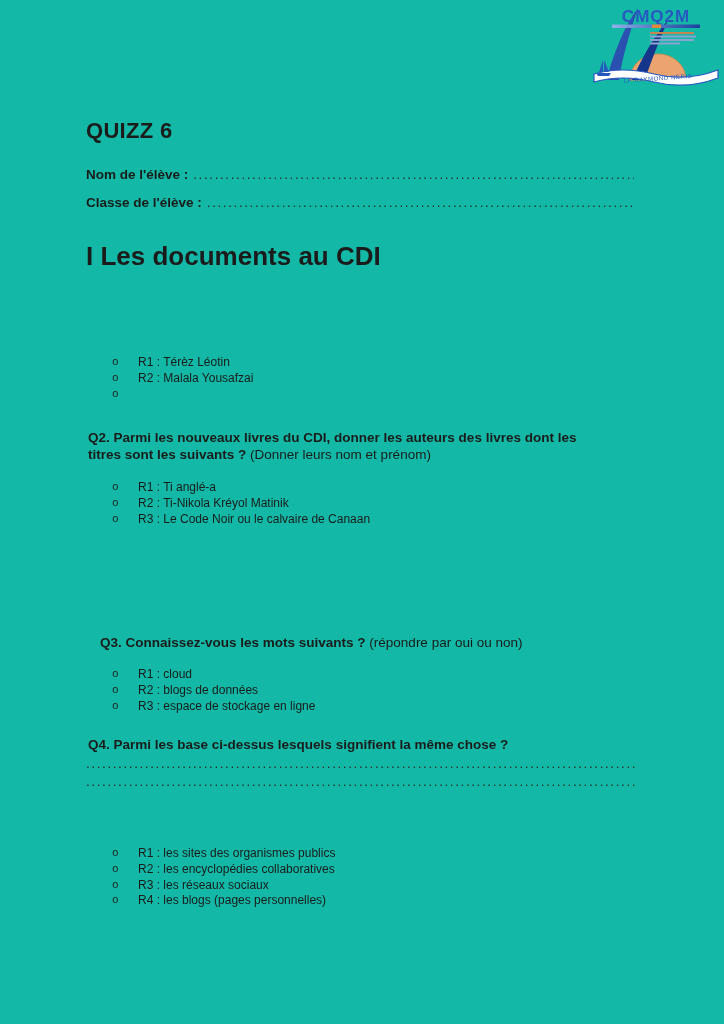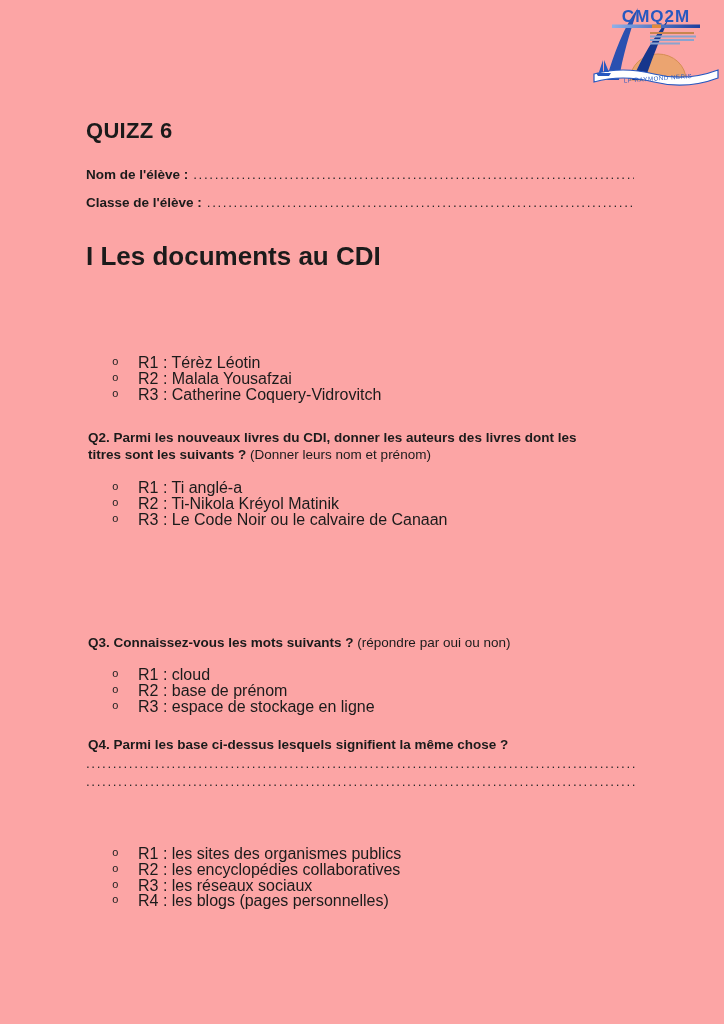--- a/index.html
+++ b/index.html
@@ -3,21 +3,21 @@
 <meta charset="utf-8">
 <style>
   html, body { margin: 0; padding: 0; overflow: hidden; }
   body {
     width: 724px; height: 1024px;
     background: #ffffff;
     font-family: "Liberation Sans", "DejaVu Sans", sans-serif;
     color: #1b1b1b;
     position: relative;
   }
-  .page { position: absolute; inset: 0; background: #fca5a5; }
+  .page { position: absolute; inset: 0; background: #14b8a6; }
   .abs { position: absolute; }
 
   
   .logo { left: 592px; top: 4px; width: 128px; height: 84px; }
 
   
   .doc-title {
     left: 86px; top: 118px;
     font-size: 22px; line-height: 26px;
     font-weight: bold; letter-spacing: 0.3px;
@@ -45,39 +45,39 @@
   .heading-1 { top: 244px; }
   .heading-2 { top: 575px; }
 
   
   .question {
     left: 88px; width: 502px;
     font-size: 13.5px; line-height: 17px;
   }
   .q1 { top: 311px; }
   .q2 { top: 429px; }
-  .q3 { top: 634px; width: 530px; }
+  .q3 { top: 634px; width: 530px; margin-left: 12px; }
   .q4 { top: 736px; width: 530px; }
   .q5 { top: 817px; width: 540px; }
   .q-bold { font-weight: bold; }
   .q-normal { font-weight: normal; }
 
   
   .answers { left: 112px; }
   .answers-1 { top: 355px; }
   .answers-2 { top: 480px; }
   .answers-3 { top: 667px; }
   .answers-5 { top: 846px; }
   .ans-row { display: flex; line-height: 15.8px; }
   .marker {
     width: 26px; flex: 0 0 26px;
     font-family: "Liberation Mono", "DejaVu Sans Mono", monospace;
     font-size: 11px; color: #222;
   }
-  .ans-text { font-size: 16px; white-space: nowrap; }
+  .ans-text { font-size: 12px; white-space: nowrap; }
 
   
   .dot-lines { left: 86px; top: 755px; width: 551px; }
   .dot-line {
     height: 18px; line-height: 18px;
     font-size: 13.5px; letter-spacing: 1.6px;
     white-space: nowrap; overflow: hidden; color: #2a2a2a;
   }
 </style>
 </head>
@@ -136,21 +136,20 @@
     <div class="ans-row">
       <span class="marker">o</span>
       <span class="ans-text">R1 : Térèz Léotin</span>
     </div>
     <div class="ans-row">
       <span class="marker">o</span>
       <span class="ans-text">R2 : Malala Yousafzai</span>
     </div>
     <div class="ans-row">
       <span class="marker">o</span>
-      <span class="ans-text">R3 : Catherine Coquery-Vidrovitch</span>
     </div>
   </div>
 
   <div class="abs question q2">
     <span class="q-bold">Q2. Parmi les nouveaux livres du CDI, donner les auteurs des livres dont les titres sont les suivants ?</span>
     <span class="q-normal">(Donner leurs nom et prénom)</span>
   </div>
   <div class="abs answers answers-2">
     <div class="ans-row">
       <span class="marker">o</span>
@@ -171,21 +170,21 @@
     <span class="q-bold">Q3. Connaissez-vous les mots suivants ?</span>
     <span class="q-normal">(répondre par oui ou non)</span>
   </div>
   <div class="abs answers answers-3">
     <div class="ans-row">
       <span class="marker">o</span>
       <span class="ans-text">R1 : cloud</span>
     </div>
     <div class="ans-row">
       <span class="marker">o</span>
-      <span class="ans-text">R2 : base de prénom</span>
+      <span class="ans-text">R2 : blogs de données</span>
     </div>
     <div class="ans-row">
       <span class="marker">o</span>
       <span class="ans-text">R3 : espace de stockage en ligne</span>
     </div>
   </div>
 
   <div class="abs question q4">
     <span class="q-bold">Q4. Parmi les base ci-dessus lesquels signifient la même chose ?</span>
   </div>

